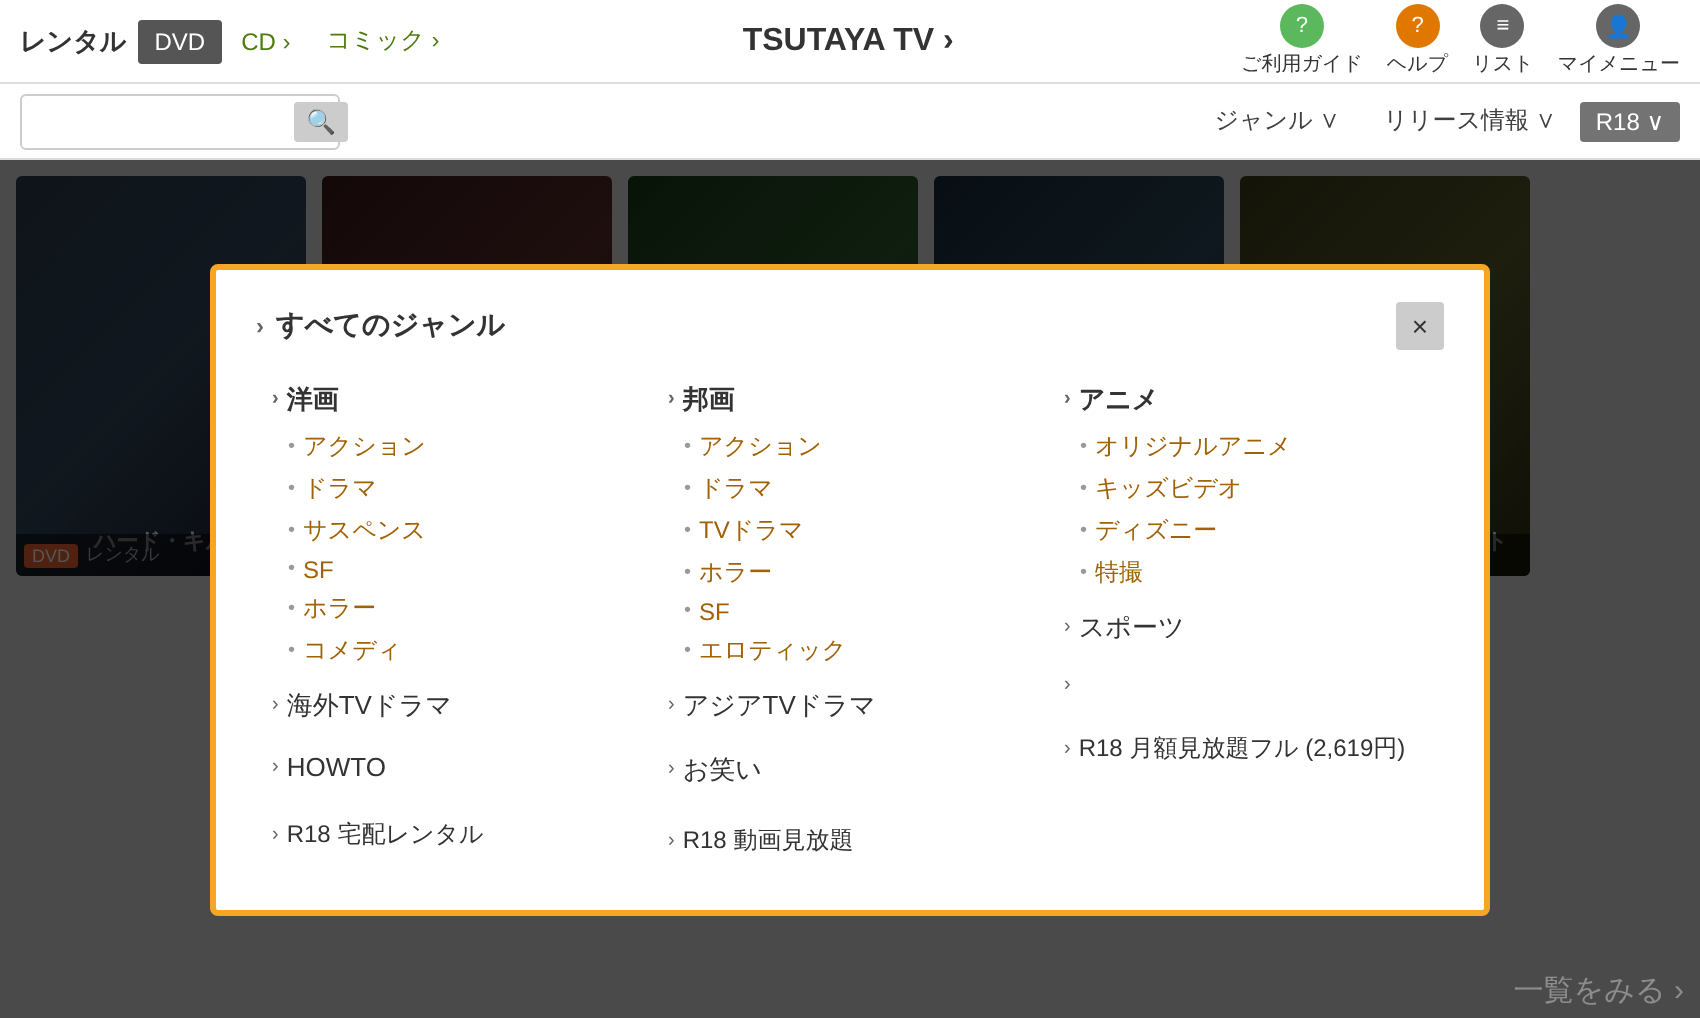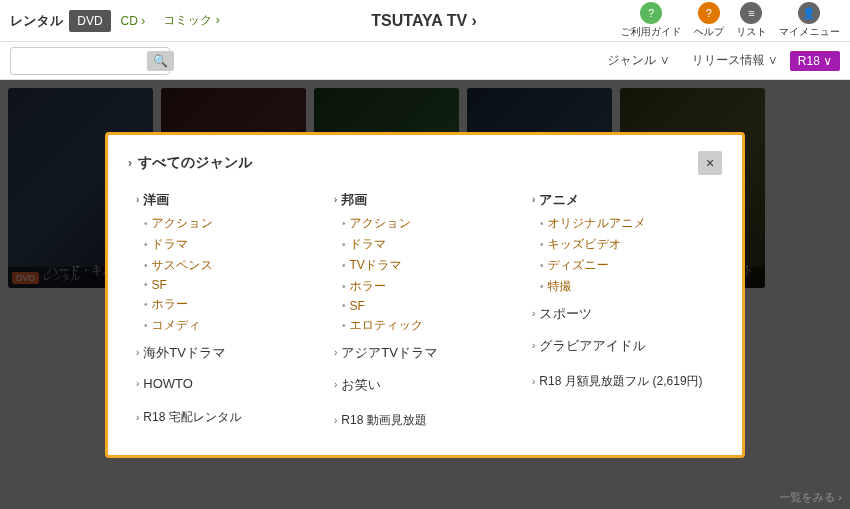--- a/index.html
+++ b/index.html
@@ -125,21 +125,21 @@
     .sub-nav-item {
       padding: 4px 10px;
       font-size: 12px;
       color: #404040;
       cursor: pointer;
       display: flex;
       align-items: center;
       gap: 3px;
     }
     .r18-badge {
-      background: #a21caf;
+      background: #737373;
       color: #fff;
       padding: 3px 8px;
       font-size: 12px;
       border-radius: 2px;
       cursor: pointer;
       display: flex;
       align-items: center;
       gap: 3px;
     }
 
@@ -403,21 +403,21 @@
     <div class="bg-card bg-card-5">
       <div class="bg-card-title">チャイニーズ・ゴースト</div>
       <div class="bg-card-bottom">
         <span class="dvd-badge-small">DVD</span>
         <span style="color:#aaa;font-size:9px;">レンタル</span>
       </div>
     </div>
   </div>
 
   <div class="bg-bottom-strip">
-    <span style="cursor:pointer; color:#fff; font-size:11px;">一覧をみる ›</span>
+    <span style="cursor:pointer; color:#fff; font-size:15px;">一覧をみる ›</span>
   </div>
 
   <div class="overlay"></div>
 
   <div class="modal">
     <div class="modal-header">
       <div class="modal-title">
         <span style="color:#666; font-size:12px;">›</span>
         <span>すべてのジャンル</span>
       </div>
@@ -511,21 +511,20 @@
         </div>
         <div class="genre-section modal-section-row">
           <div class="modal-link">
             <span style="color:#666; font-size:10px;">›</span>
             <span>スポーツ</span>
           </div>
         </div>
         <div class="genre-section modal-section-row">
           <div class="modal-link">
             <span style="color:#666; font-size:10px;">›</span>
-            <span>グラビアアイドル</span>
           </div>
         </div>
         <div class="genre-section modal-section-row">
           <div class="r18-link">
             <span style="color:#666; font-size:10px;">›</span>
             <span>R18 月額見放題フル (2,619円)</span>
           </div>
         </div>
       </div>
     </div>

